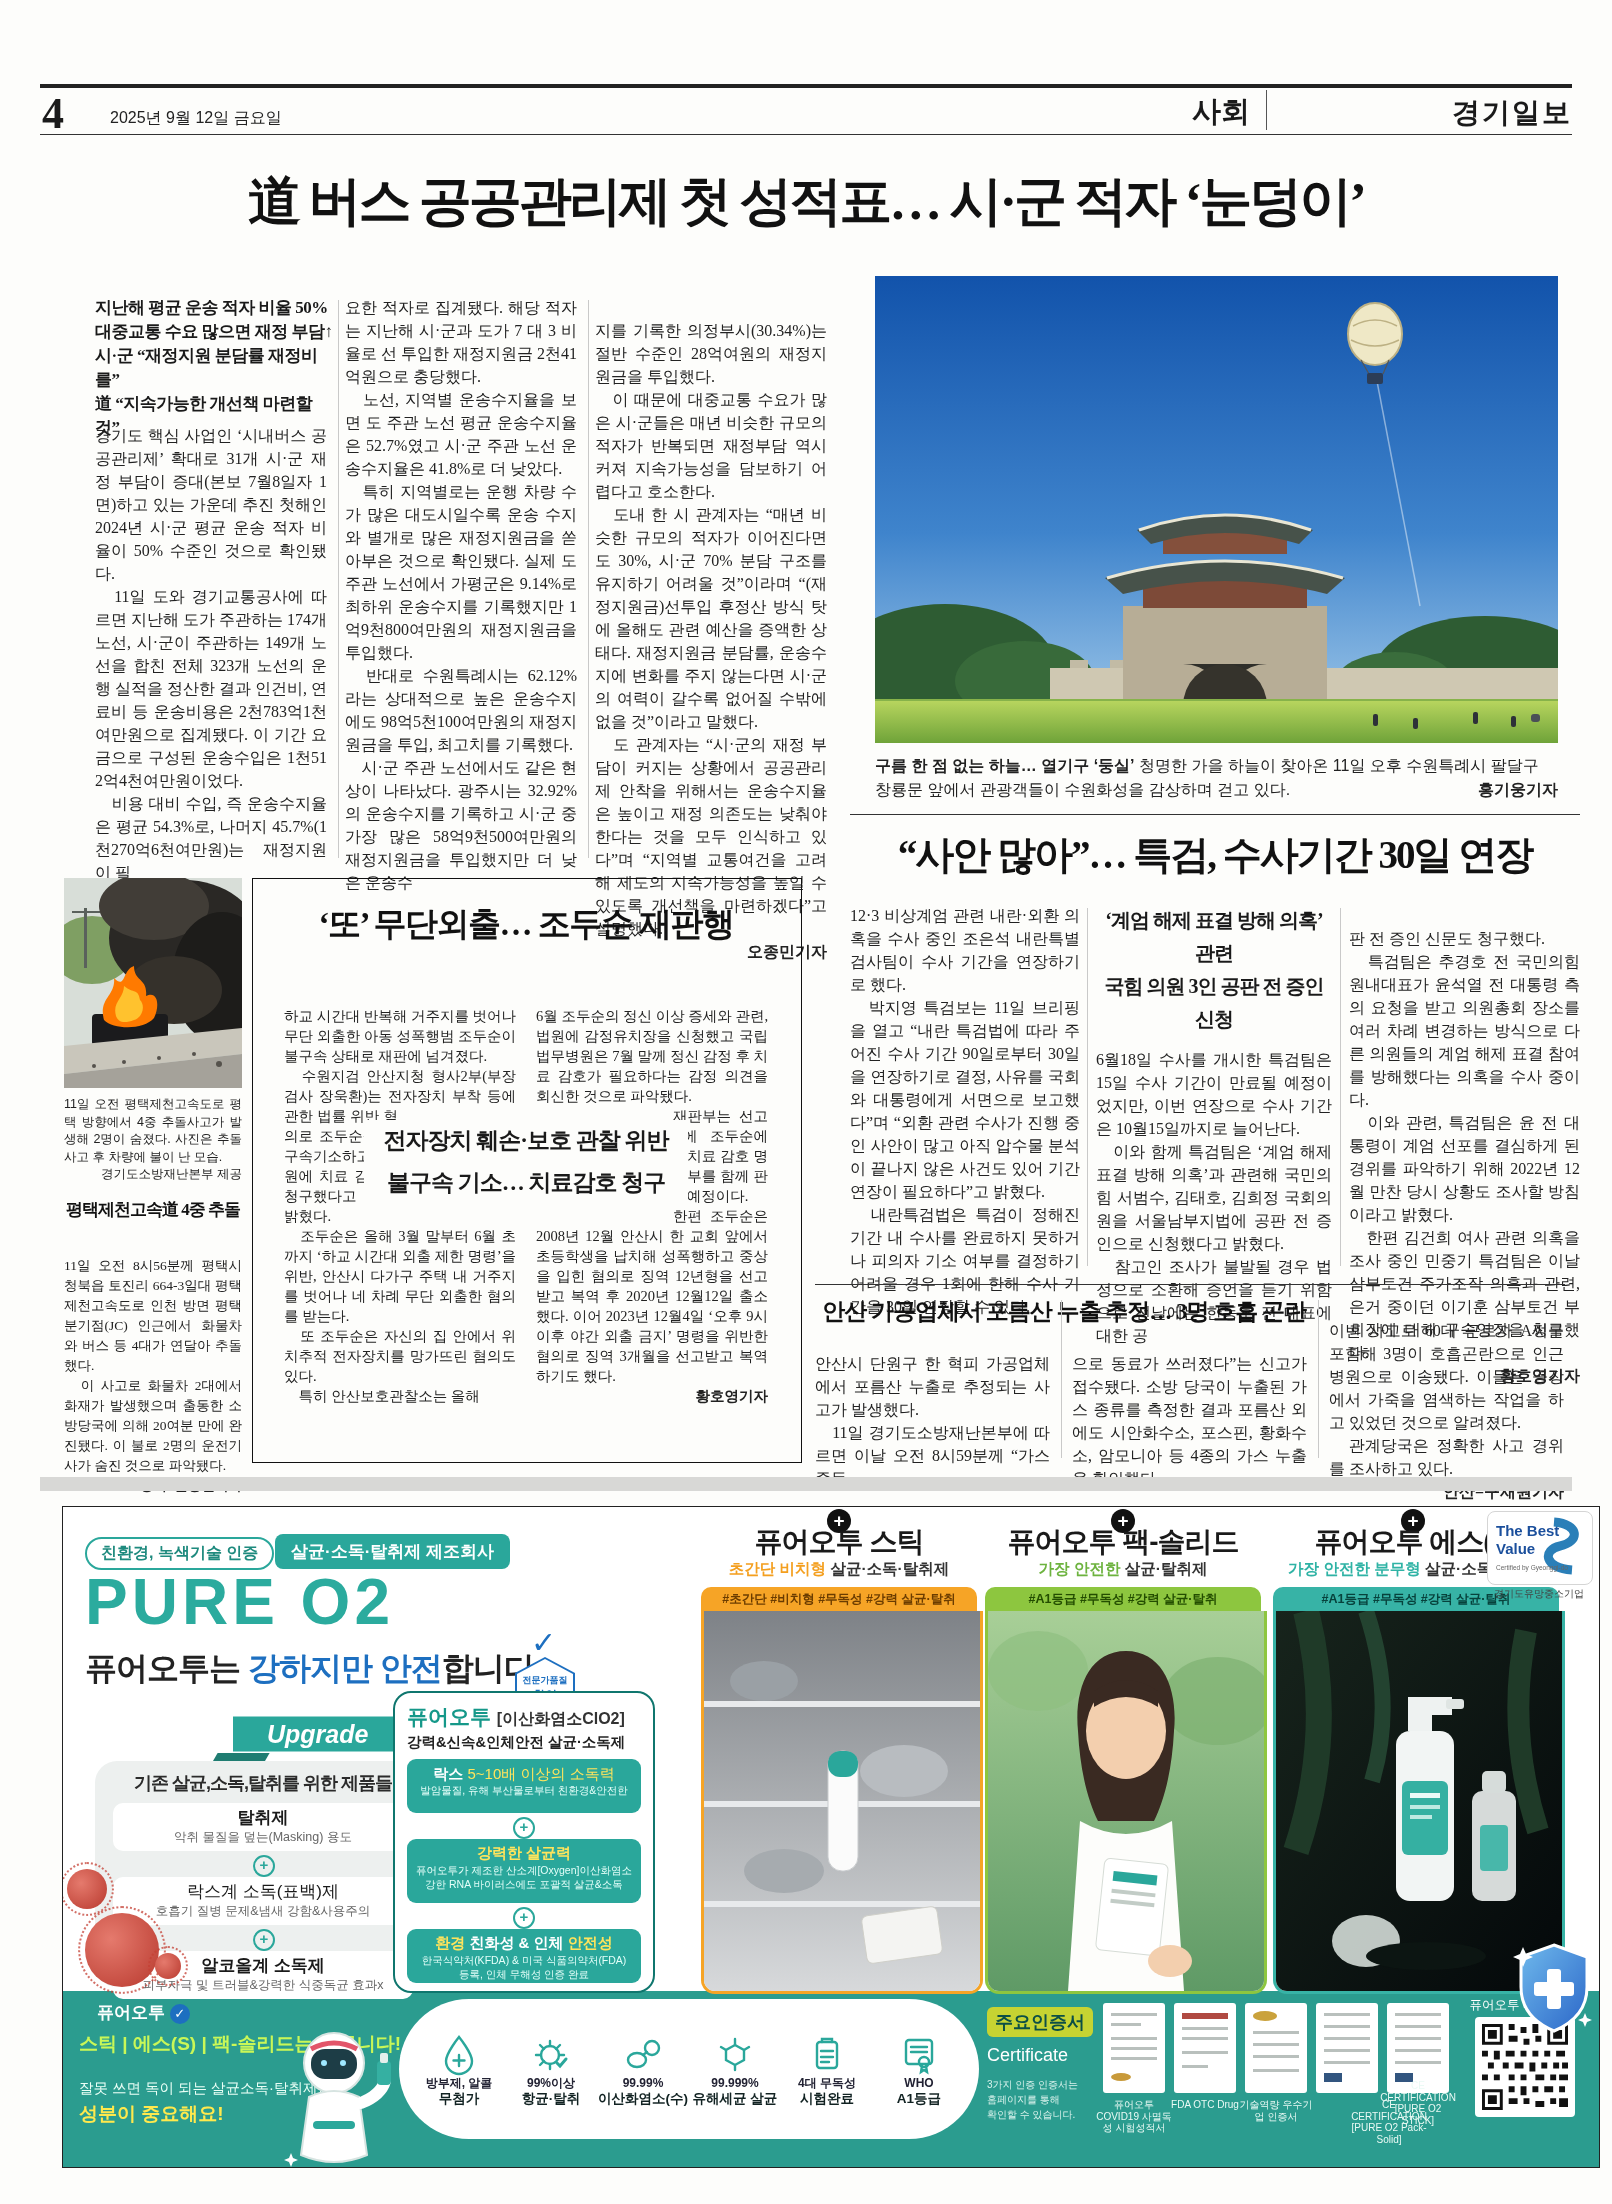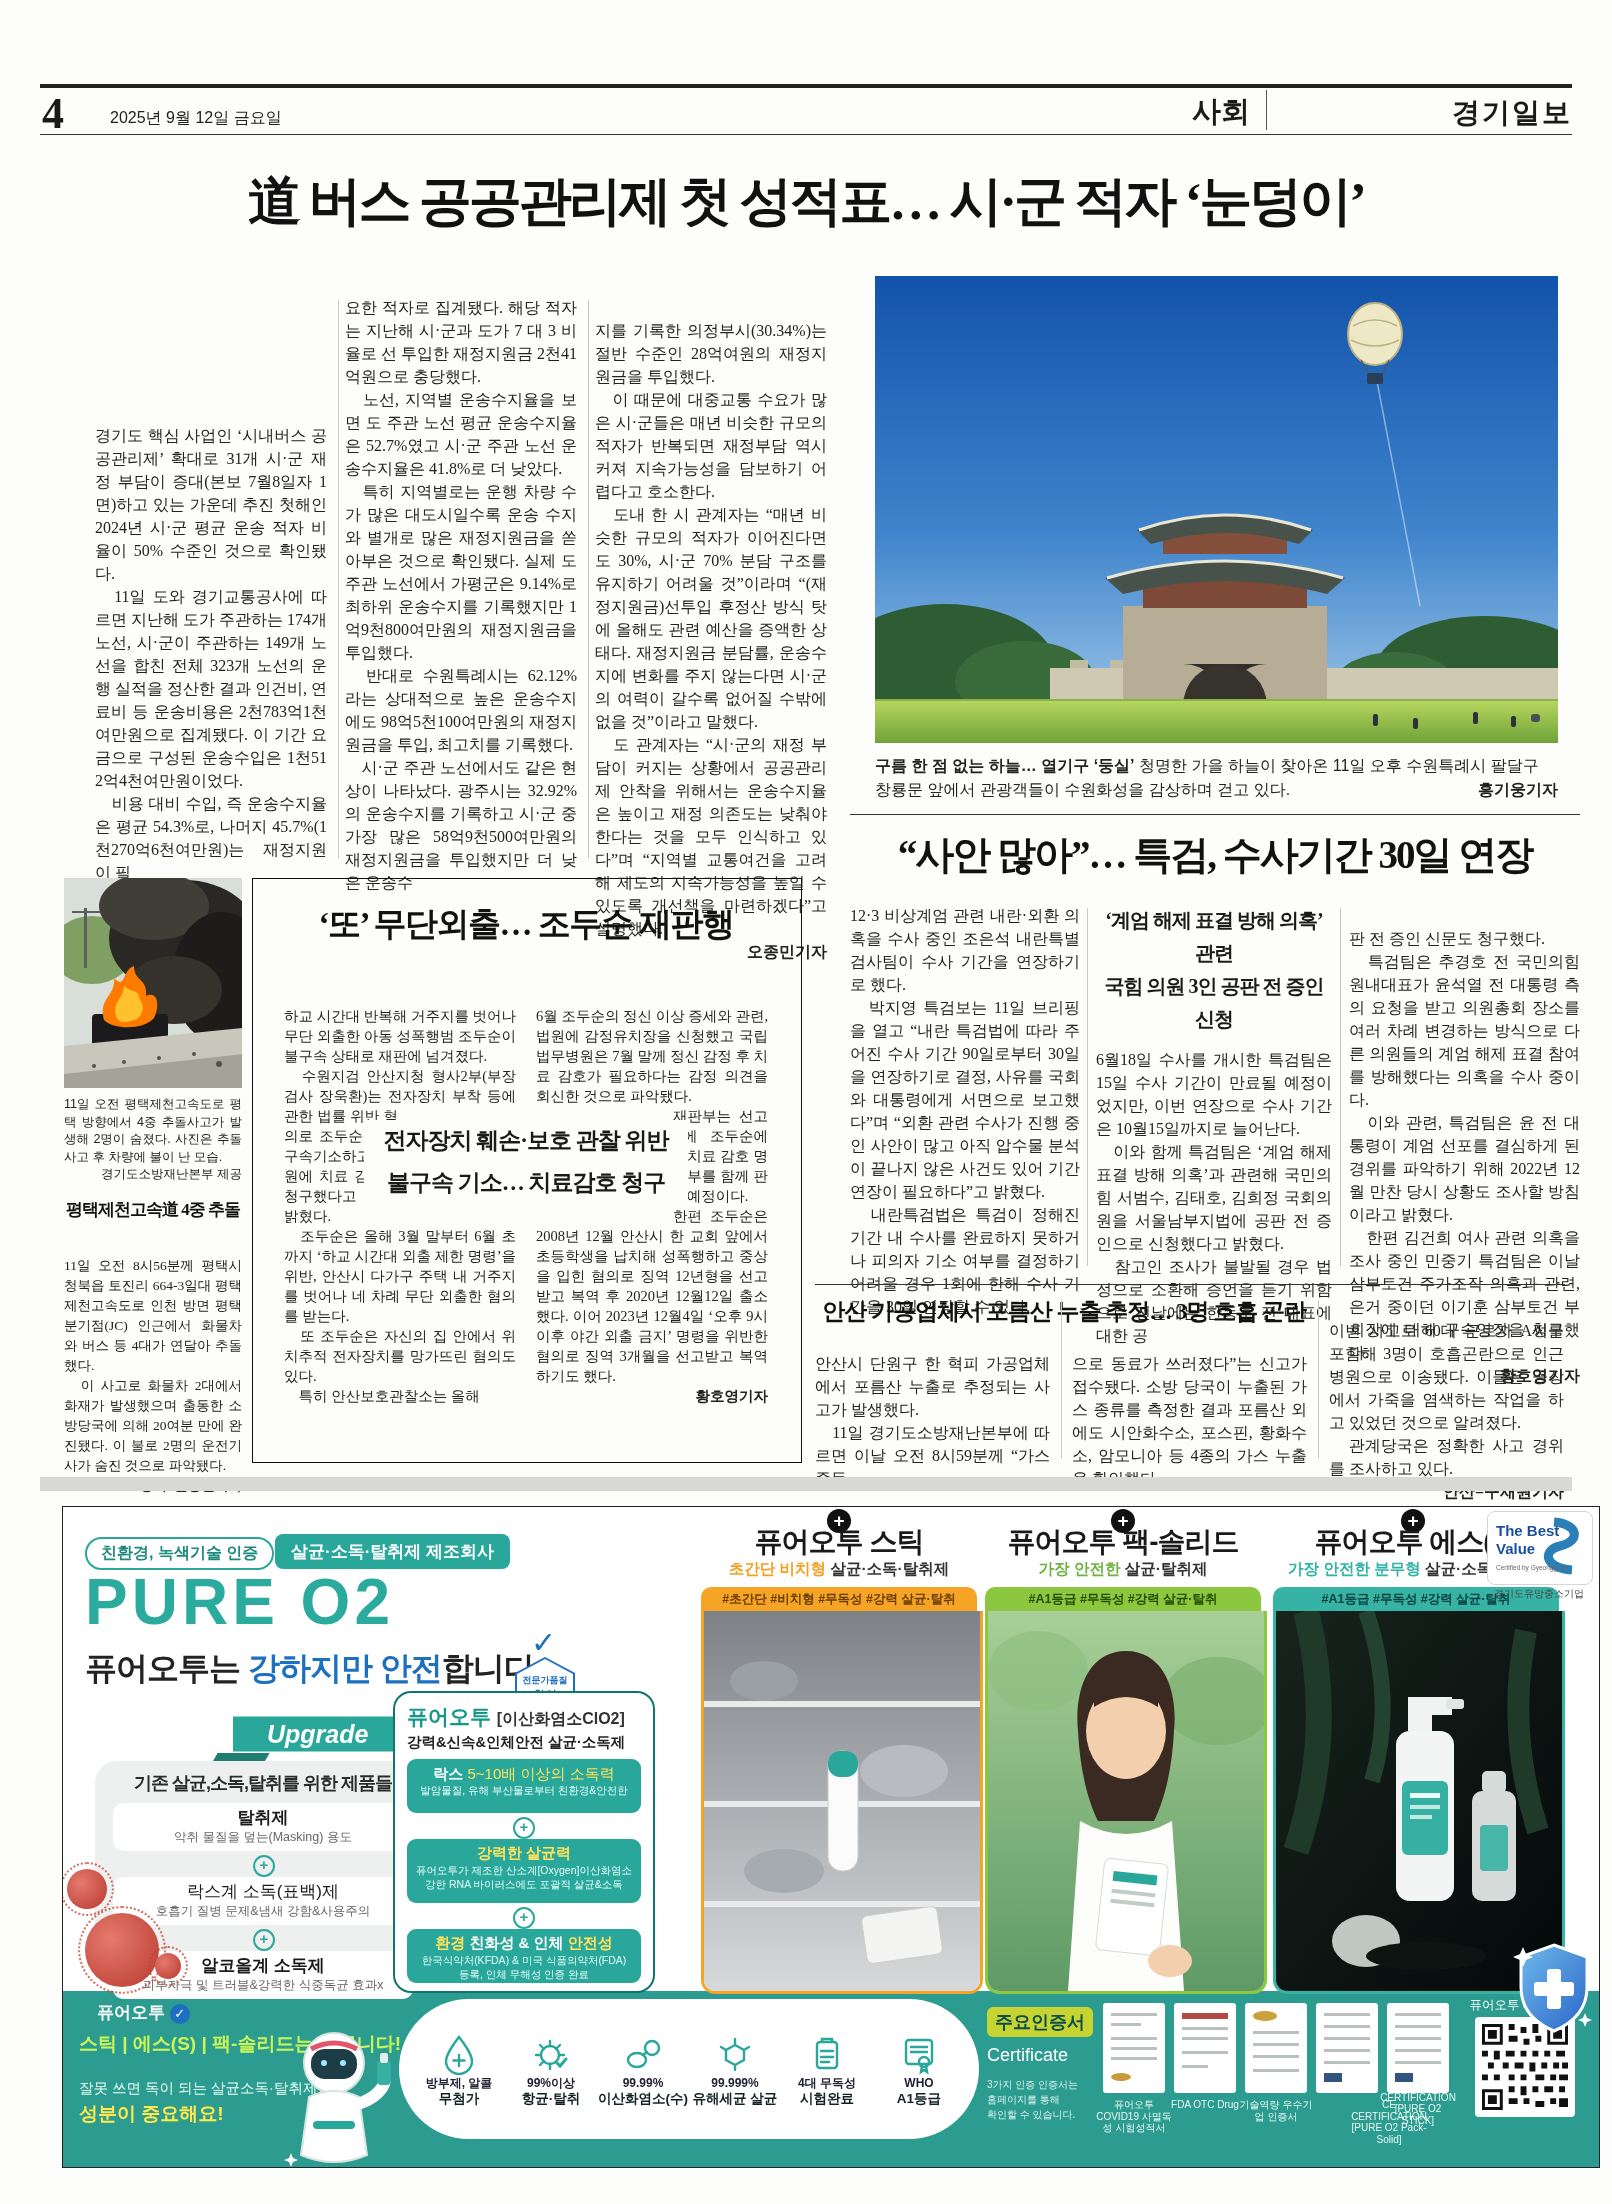--- a/index.html
+++ b/index.html
@@ -45,20 +45,26 @@
   <div class="abs rule" style="left:40px;top:84px;width:1532px;height:4px;"></div>
   <div class="abs" style="left:42px;top:88px;font-size:44px;font-weight:800;">4</div>
   <div class="abs sans" style="left:110px;top:108px;font-size:16px;color:#222;">2025년 9월 12일 금요일</div>
   <div class="abs" style="left:1050px;top:92px;width:200px;text-align:right;font-size:29px;font-weight:900;">사회</div>
   <div class="abs" style="left:1266px;top:90px;width:1px;height:40px;background:#555;"></div>
   <div class="abs" style="left:1330px;top:94px;width:242px;text-align:right;font-size:28px;font-weight:900;letter-spacing:2px;">경기일보</div>
   <div class="abs" style="left:40px;top:134px;width:1532px;height:1px;background:#333;"></div>
 
   <div class="abs headline center" style="left:60px;top:166px;width:1492px;font-size:53px;letter-spacing:-3px;">道 버스 공공관리제 첫 성적표… 시·군 적자 ‘눈덩이’</div>
 
+  <div class="abs" style="left:95px;top:296px;width:240px;font-size:17px;font-weight:800;line-height:24px;letter-spacing:-0.5px;">
+    <div>지난해 평균 운송 적자 비율 50%</div>
+    <div>대중교통 수요 많으면 재정 부담↑</div>
+    <div>시·군 “재정지원 분담률 재정비를”</div>
+    <div>道 “지속가능한 개선책 마련할 것”</div>
+  </div>
 
   <div class="abs coltext" style="left:95px;top:424px;width:232px;height:436px;">경기도 핵심 사업인 ‘시내버스 공공관리제’ 확대로 31개 시·군 재정 부담이 증대(본보 7월8일자 1면)하고 있는 가운데 추진 첫해인 2024년 시·군 평균 운송 적자 비율이 50% 수준인 것으로 확인됐다.
 　11일 도와 경기교통공사에 따르면 지난해 도가 주관하는 174개 노선, 시·군이 주관하는 149개 노선을 합친 전체 323개 노선의 운행 실적을 정산한 결과 인건비, 연료비 등 운송비용은 2천783억1천여만원으로 집계됐다. 이 기간 요금으로 구성된 운송수입은 1천512억4천여만원이었다.
 　비용 대비 수입, 즉 운송수지율은 평균 54.3%로, 나머지 45.7%(1천270억6천여만원)는 재정지원이 필</div>
   <div class="abs hairline" style="left:338px;top:300px;height:558px;"></div>
   <div class="abs coltext" style="left:345px;top:296px;width:232px;height:566px;">요한 적자로 집계됐다. 해당 적자는 지난해 시·군과 도가 7 대 3 비율로 선 투입한 재정지원금 2천41억원으로 충당했다.
 　노선, 지역별 운송수지율을 보면 도 주관 노선 평균 운송수지율은 52.7%였고 시·군 주관 노선 운송수지율은 41.8%로 더 낮았다.
 　특히 지역별로는 운행 차량 수가 많은 대도시일수록 운송 수지와 별개로 많은 재정지원금을 쏟아부은 것으로 확인됐다. 실제 도 주관 노선에서 가평군은 9.14%로 최하위 운송수지를 기록했지만 1억9천800여만원의 재정지원금을 투입했다.
 　반대로 수원특례시는 62.12%라는 상대적으로 높은 운송수지에도 98억5천100여만원의 재정지원금을 투입, 최고치를 기록했다.
 　시·군 주관 노선에서도 같은 현상이 나타났다. 광주시는 32.92%의 운송수지를 기록하고 시·군 중 가장 많은 58억9천500여만원의 재정지원금을 투입했지만 더 낮은 운송수</div>

